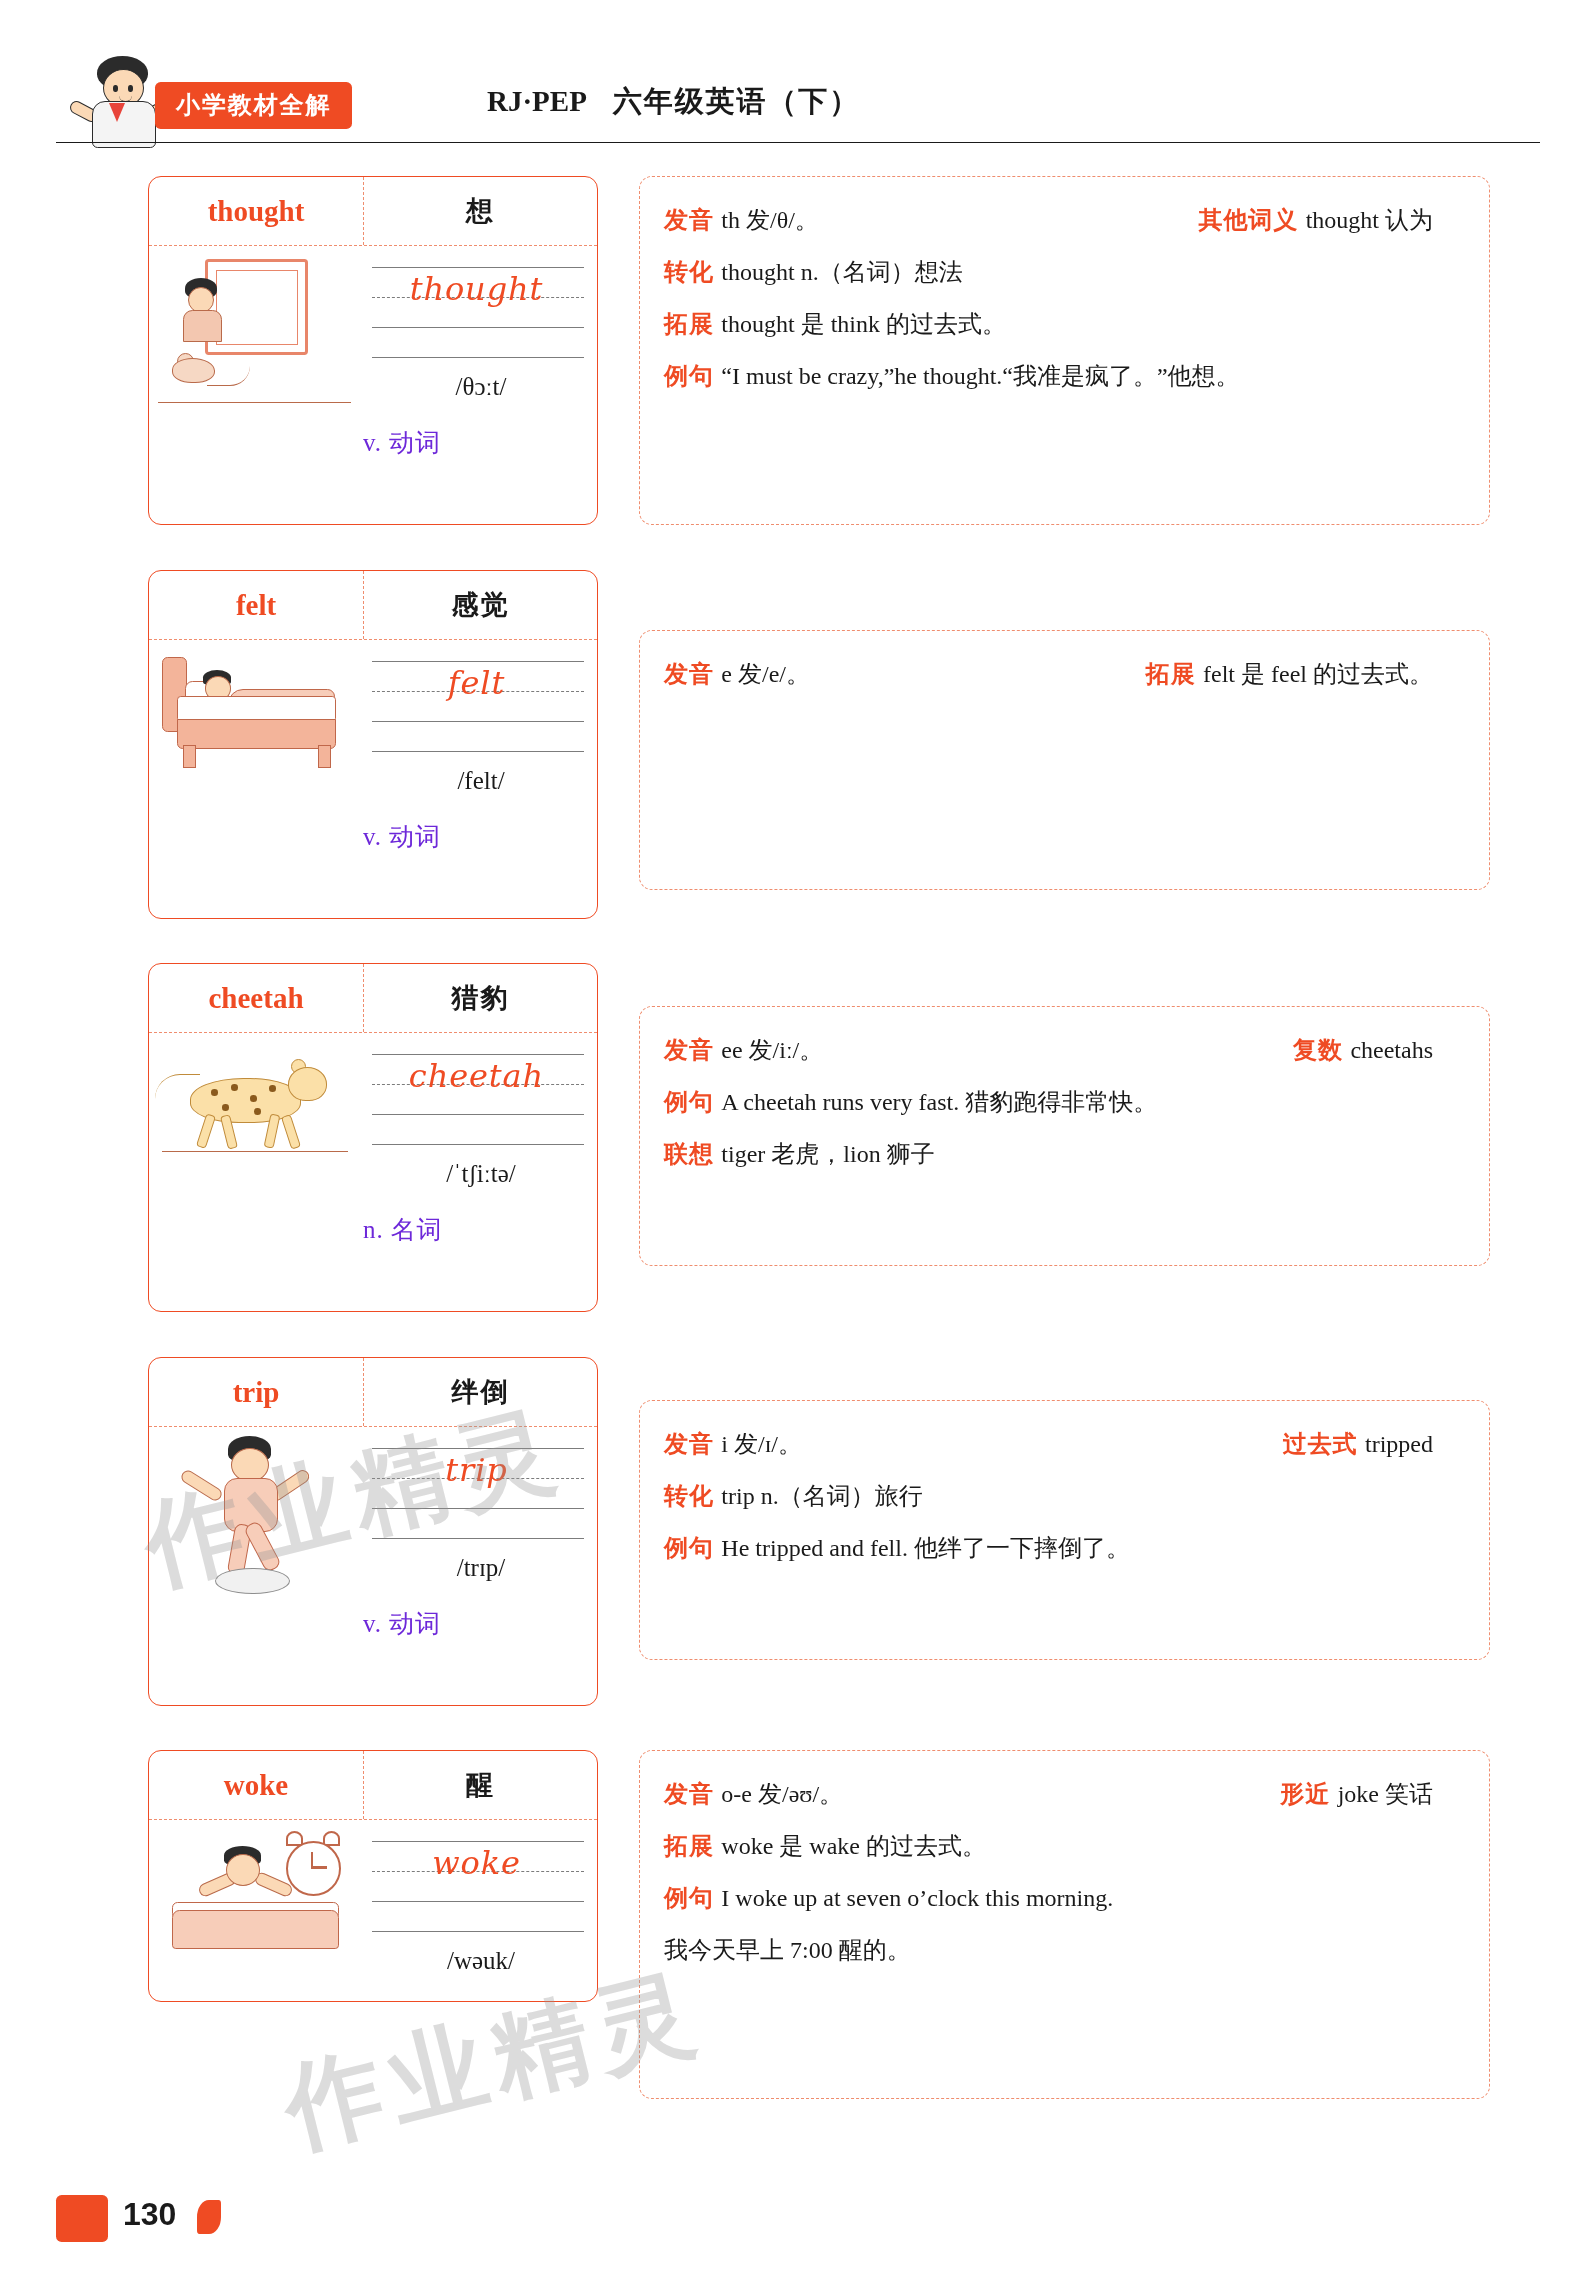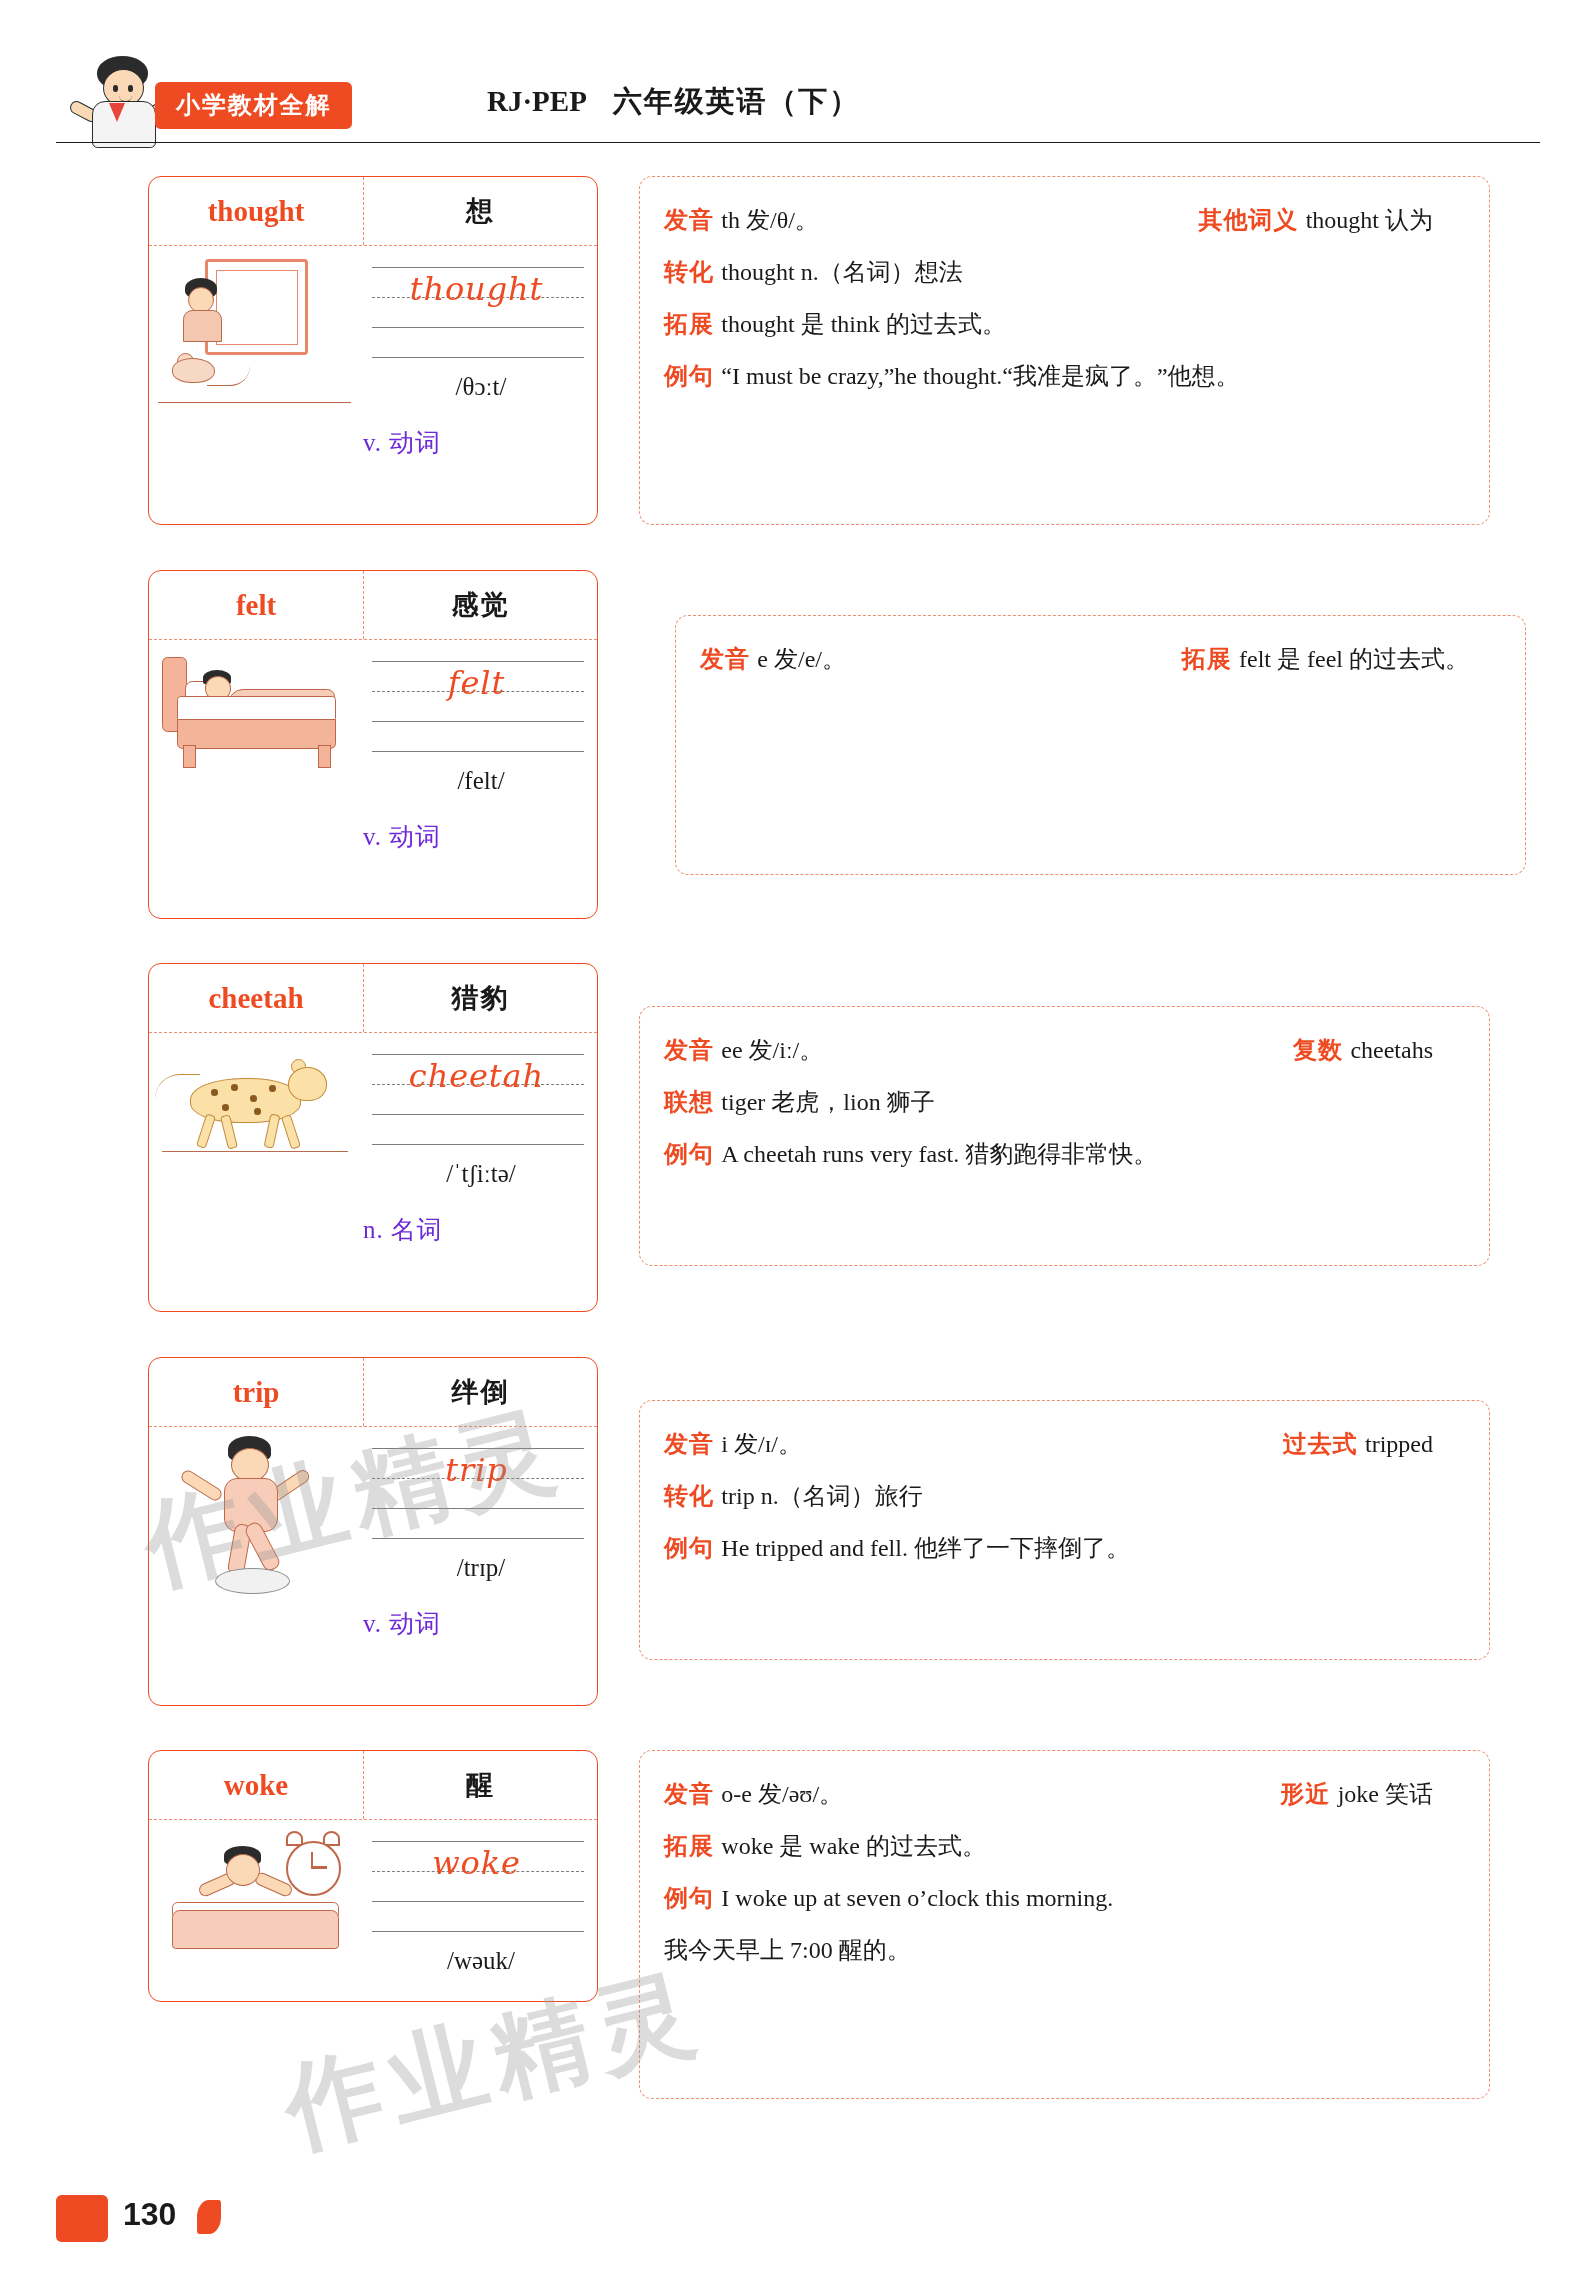--- a/index.html
+++ b/index.html
@@ -613,21 +613,21 @@
               <i></i>
               <i></i>
               <i></i>
             </div>
           <div class="script">felt</div>
           <div class="phonetic" style="top:127px;">/felt/</div>
           <div class="pos" style="top:180px;">v. 动词</div>
         </div>
       </div>
     </div>
-    <div class="notes" style="top:45px; height:260px;margin-left:36px;">
+    <div class="notes" style="top:60px; height:260px;">
       <div class="note-row">
         <div class="note-line">
           <span class="tag">发音</span><span>e 发/e/。</span>
         </div>
         <div class="note-line right-part">
           <span class="tag">拓展</span><span>felt 是 feel 的过去式。</span>
         </div>
       </div>
     </div>
   </div>
@@ -673,24 +673,24 @@
     <div class="notes" style="top:43px; height:260px;">
       <div class="note-row">
         <div class="note-line">
           <span class="tag">发音</span><span>ee 发/iː/。</span>
         </div>
         <div class="note-line right-part">
           <span class="tag">复数</span><span>cheetahs</span>
         </div>
       </div>
       <div class="note-line">
+        <span class="tag">例句</span><span>A cheetah runs very fast. 猎豹跑得非常快。</span>
+      </div>
+      <div class="note-line">
         <span class="tag">联想</span><span>tiger 老虎，lion 狮子</span>
-      </div>
-      <div class="note-line">
-        <span class="tag">例句</span><span>A cheetah runs very fast. 猎豹跑得非常快。</span>
       </div>
     </div>
   </div>
 
   <div class="entry" style="top:1357px;">
     <div class="card" style="height:349px;">
       <div class="card-head">
         <div class="card-word">trip</div>
         <div class="card-vline"></div>
         <div class="card-mean">绊倒</div>

